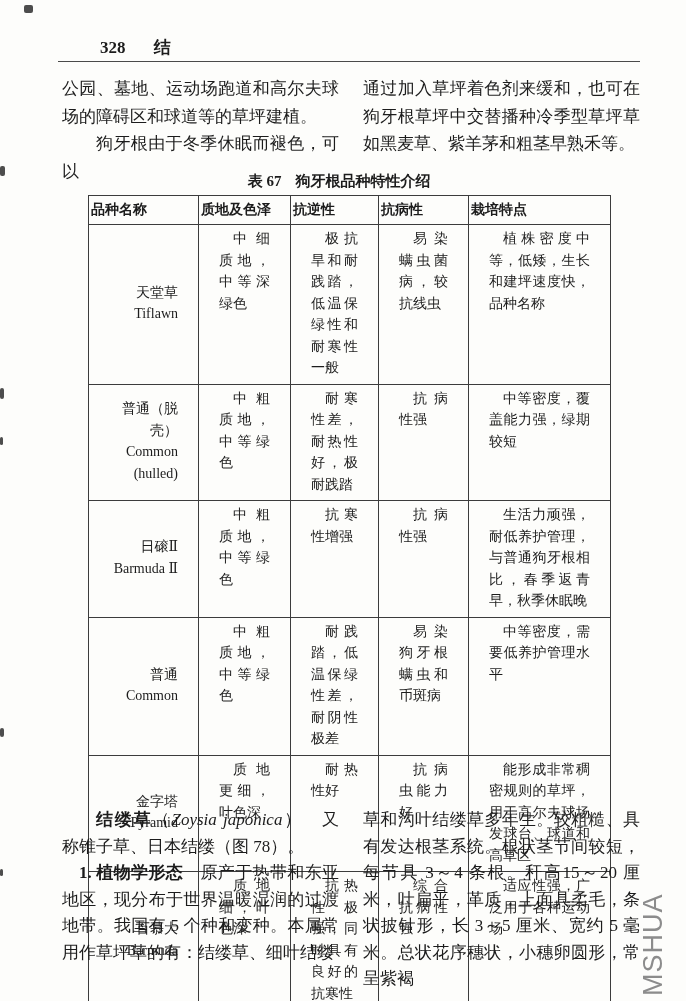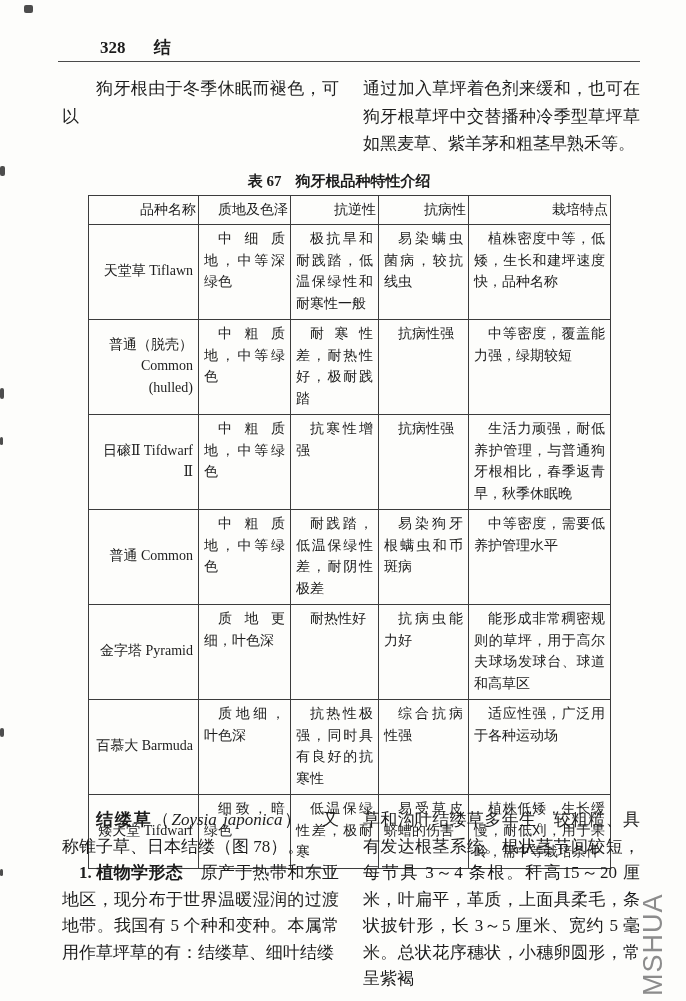--- a/index.html
+++ b/index.html
@@ -23,23 +23,23 @@
   .indent1 { text-indent:1em; }
 
   
   .table-title { position:absolute; top:172px; left:0; width:678px; text-align:center;
                  font-size:15px; font-weight:bold; }
   .table-title .tlabel { margin-right:14px; }
   table.variety { position:absolute; top:195px; left:88px; width:522px;
                   border-collapse:collapse; table-layout:fixed; }
   table.variety th, table.variety td {
     border:1px solid #3c3c3c; font-size:14px; line-height:21.5px;
-    padding:3px 5px 5px; font-weight:normal;
+    padding:3px 20px 5px; font-weight:normal;
   }
-  table.variety th { height:24px; text-align:right; vertical-align:middle; font-weight:normal; padding:2px; }
+  table.variety th { height:24px; text-align:left; vertical-align:middle; font-weight:bold; padding:2px; }
   td.name { text-align:right; vertical-align:middle; padding:2px 3px; }
   td.body { vertical-align:top; text-indent:1em; text-align:justify; }
   tr.h92 { height:92px; } tr.h90 { height:90px; } tr.h70 { height:70px; } tr.h68 { height:68px; }
 
   
   .bottom { top:807px; }
   .bottom p { line-height:26.5px; }
   .lead-bold { font-weight:bold; }
   .latin { font-style:italic; }
   .pb { margin-top:0; }
@@ -68,20 +68,21 @@
 <div class="page">
 
   <div class="running-header">
     <span class="pagenum">328</span>
     <span class="chapter">结</span>
   </div>
   <div class="header-rule"></div>
 
   <div class="two-col intro">
     <div class="col">
+      <p>公园、墓地、运动场跑道和高尔夫球场的障碍区和球道等的草坪建植。</p>
       <p class="indent2">狗牙根由于冬季休眠而褪色，可以</p>
     </div>
     <div class="col">
       <p>通过加入草坪着色剂来缓和，也可在狗牙根草坪中交替播种冷季型草坪草如黑麦草、紫羊茅和粗茎早熟禾等。</p>
     </div>
   </div>
 
   <div class="table-title">
     <span class="tlabel">表 67</span><span>狗牙根品种特性介绍</span>
   </div>
@@ -110,21 +111,21 @@
       <td class="body">植株密度中等，低矮，生长和建坪速度快，品种名称</td>
     </tr>
     <tr class="h70">
       <td class="name">普通（脱壳） Common (hulled)</td>
       <td class="body">中粗质地，中等绿色</td>
       <td class="body">耐寒性差，耐热性好，极耐践踏</td>
       <td class="body">抗病性强</td>
       <td class="body">中等密度，覆盖能力强，绿期较短</td>
     </tr>
     <tr class="h90">
-      <td class="name">日磙Ⅱ Tifdwarf Ⅱ</td>
+      <td class="name">日磙Ⅱ Barmuda Ⅱ</td>
       <td class="body">中粗质地，中等绿色</td>
       <td class="body">抗寒性增强</td>
       <td class="body">抗病性强</td>
       <td class="body">生活力顽强，耐低养护管理，与普通狗牙根相比，春季返青早，秋季休眠晚</td>
     </tr>
     <tr class="h70">
       <td class="name">普通 Common</td>
       <td class="body">中粗质地，中等绿色</td>
       <td class="body">耐践踏，低温保绿性差，耐阴性极差</td>
       <td class="body">易染狗牙根螨虫和币斑病</td>

